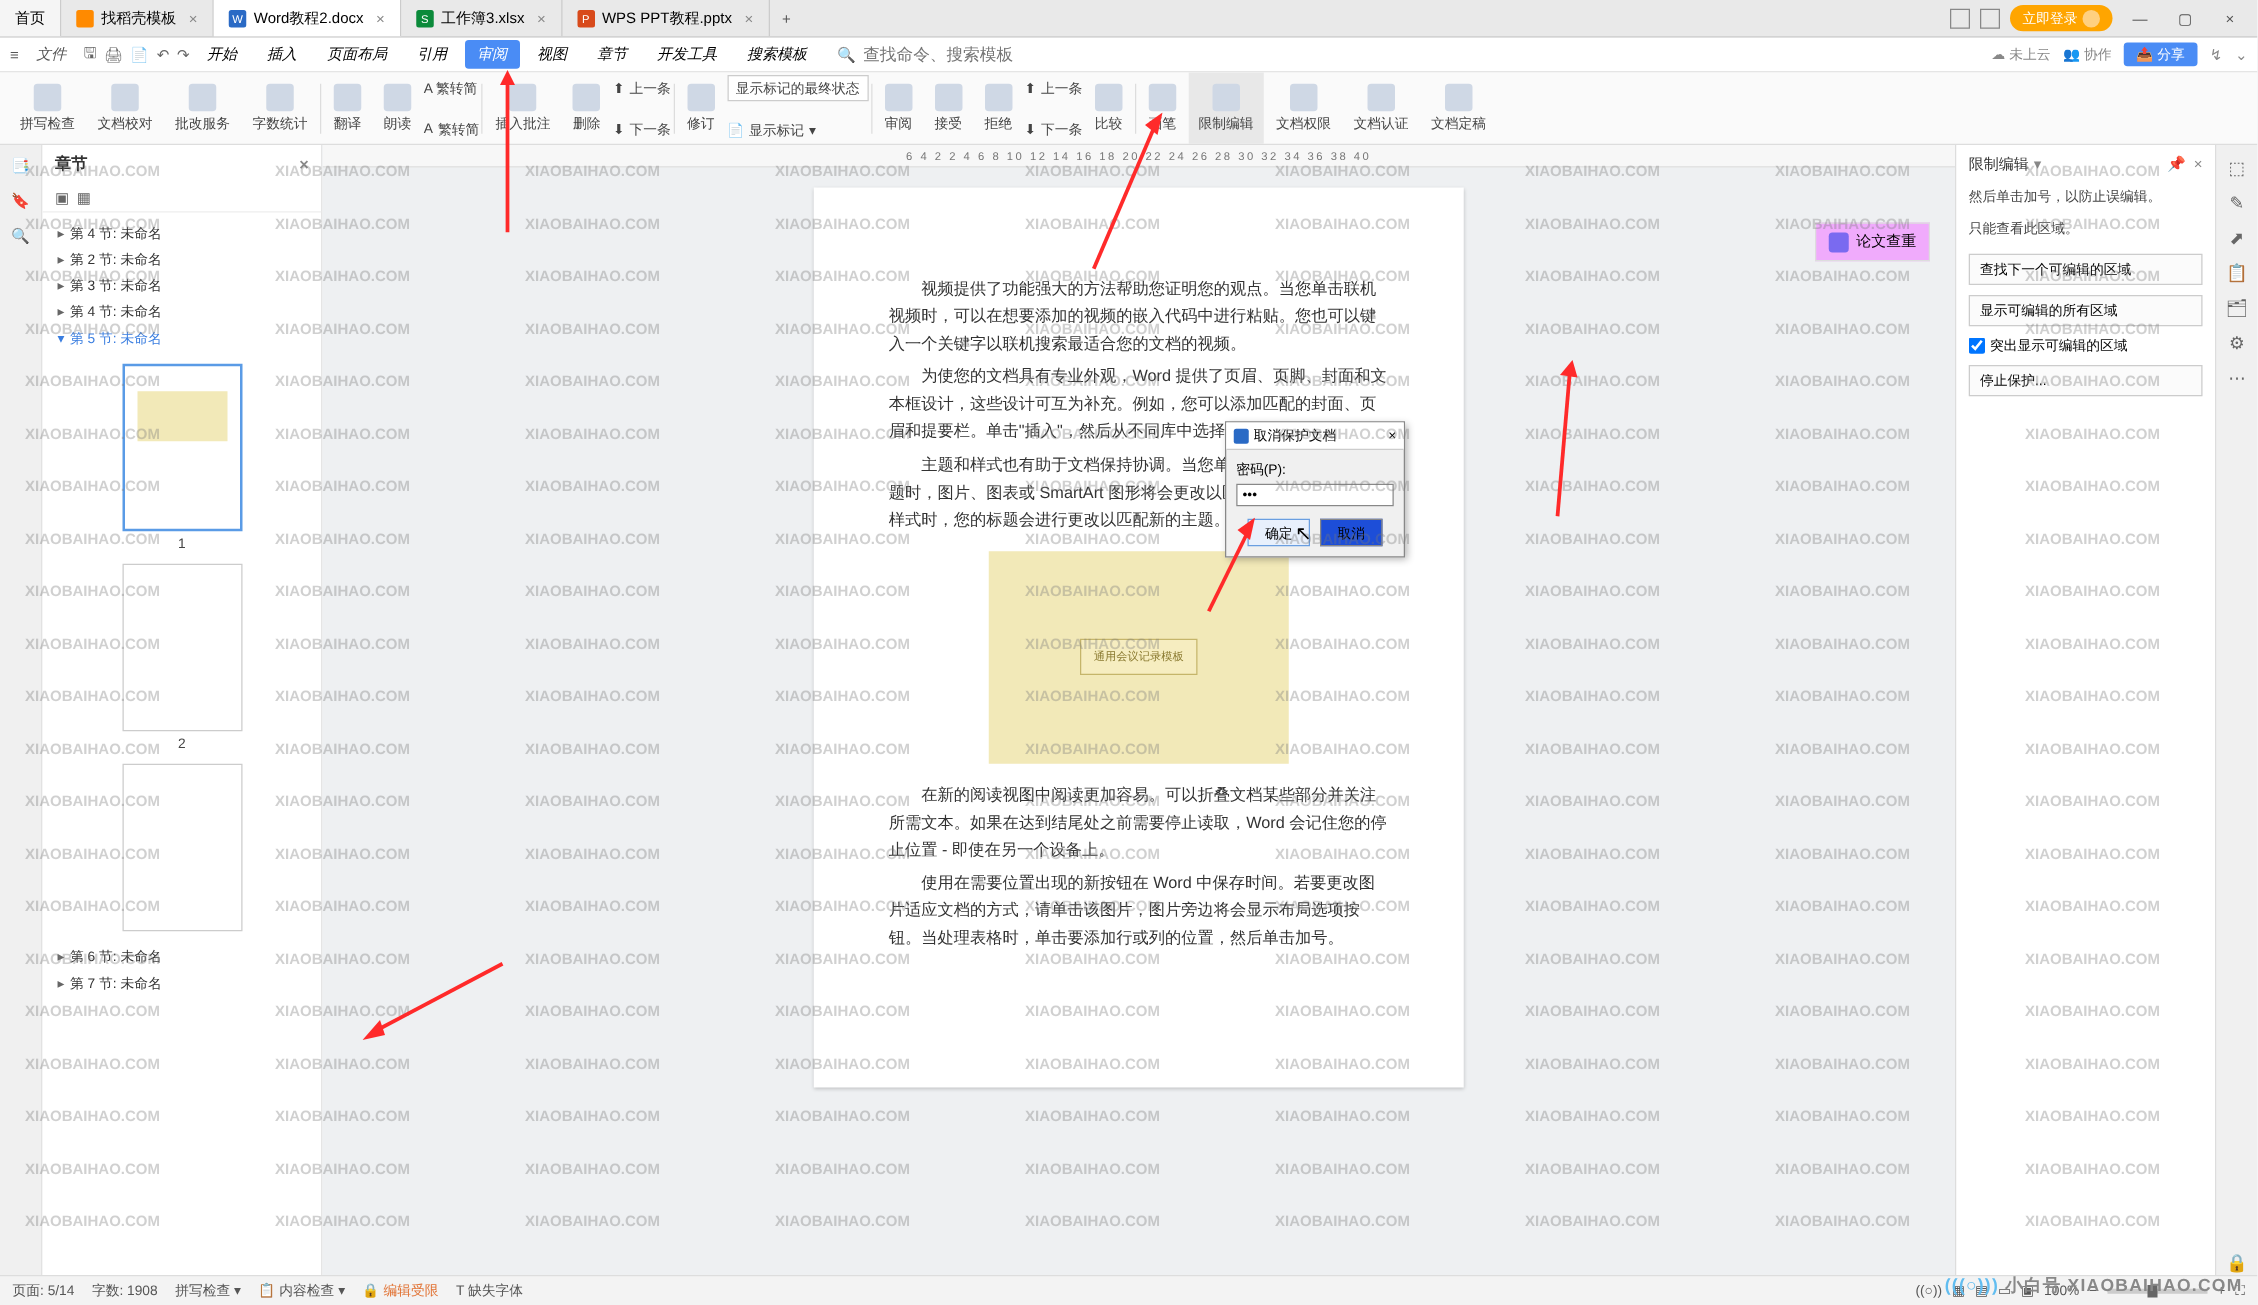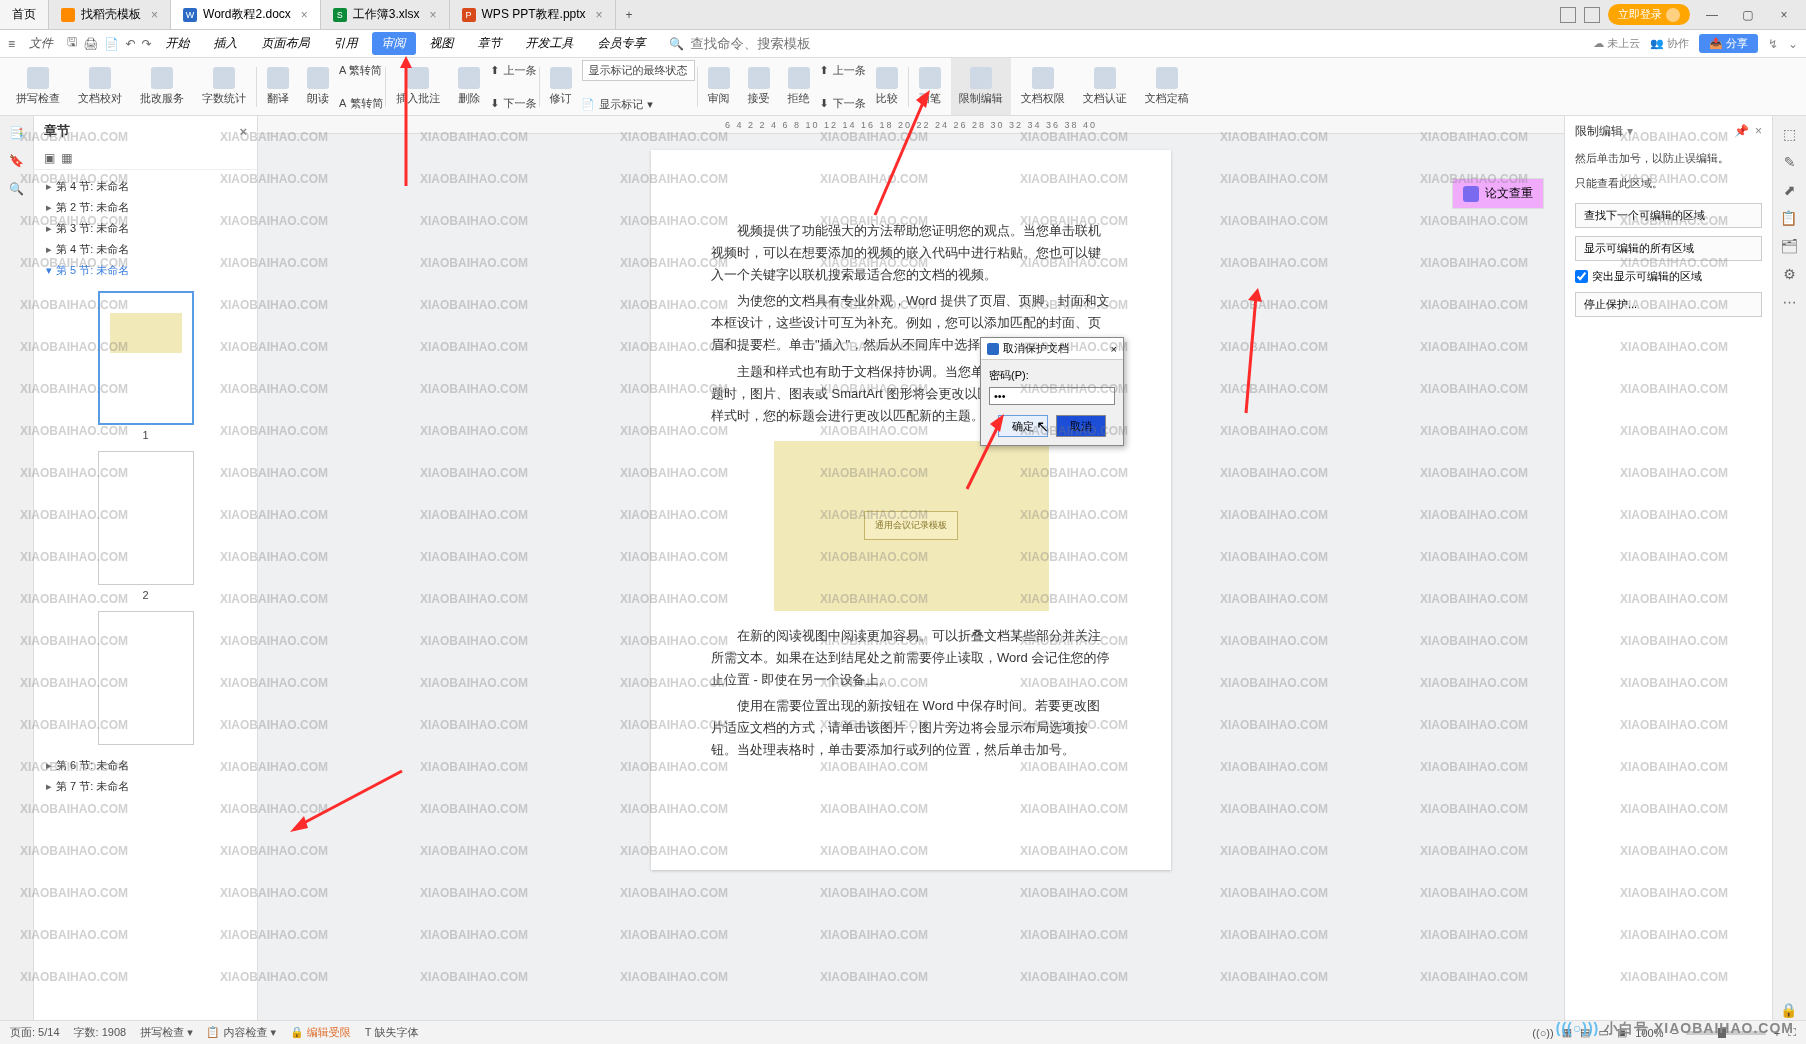--- a/index.html
+++ b/index.html
@@ -63,21 +63,21 @@
 .thumb-box { margin:10px auto; width:120px; }
 .thumb { width:96px; height:134px; border:1px solid #ccc; background:#fff; margin:0 auto 4px; position:relative; font-size:6px; padding:6px; color:#888; }
 .thumb.sel { border:2px solid #5a9be6; }
 .thumb .tblock { background:#f2e9b8; height:40px; margin:14px 4px; }
 .thumb-num { text-align:center; font-size:11px; color:#444; }
 
 .doc-area { flex:1; background:#eef0f2; overflow:auto; position:relative; }
 .ruler { height:18px; background:#f7f7f7; display:flex; align-items:center; justify-content:center; font-size:9px; color:#777; letter-spacing:2px; border-bottom:1px solid #ddd; }
 .page { width: 520px; background:#fff; margin:16px auto; min-height:720px; padding:70px 60px; box-shadow:0 1px 3px rgba(0,0,0,0.2); font-size:13px; color:#333; line-height:1.7; }
 .page p { text-indent: 2em; margin-bottom: 4px; }
-.diagram { background:#f2e9b8; height:170px; margin:14px auto; width:275px; display:flex; align-items:center; justify-content:center; font-size:9px; color:#8a7a30; }
+.diagram { background:#f2e9b8; height:170px; margin:14px auto; width:240px; display:flex; align-items:center; justify-content:center; font-size:9px; color:#8a7a30; }
 .diagram .box { border:1px solid #c5b56a; padding:6px 10px; background:#f6edc0; }
 
 .lunwen-btn { position:absolute; top:62px; right:20px; background:#f0abfc; border:1px solid #ddd; padding:6px 10px; font-size:12px; display:flex; align-items:center; gap:6px; }
 .lunwen-btn .lw-ic { width:16px; height:16px; background:#7a6af0; border-radius:3px; }
 
 .right-tools { width: 34px; background:#f0f0f0; border-left:1px solid #ddd; display:flex; flex-direction:column; align-items:center; gap:10px; padding-top:10px; }
 .right-tools span { width:18px; height:18px; display:block; color:#666; text-align:center; font-size:14px; }
 
 .right-panel { width: 208px; border-left:1px solid #ddd; background:#fff; display:flex; flex-direction:column; padding:0 10px; }
 .rp-head { height:30px; display:flex; align-items:center; font-size:12px; color:#333; }
@@ -170,21 +170,21 @@
       <span>↷</span>
     </div>
     <span class="m">开始</span>
     <span class="m">插入</span>
     <span class="m">页面布局</span>
     <span class="m">引用</span>
     <span class="m active">审阅</span>
     <span class="m">视图</span>
     <span class="m">章节</span>
     <span class="m">开发工具</span>
-    <span class="m">会员专享</span>
+    <span class="m">搜索模板</span>
     <div class="search">
       <span>🔍</span>
       <input style="border: none; background: transparent; outline: none; width: 120px;" placeholder="查找命令、搜索模板">
     </div>
     <div class="menubar-right">
       <span class="cloud-txt">☁ <span>未上云</span></span>
       <span class="collab-txt">👥 <span>协作</span></span>
       <span class="share-btn">📤 <span>分享</span></span>
       <span style="color:#888">↯</span>
       <span style="color:#888">⌄</span>

